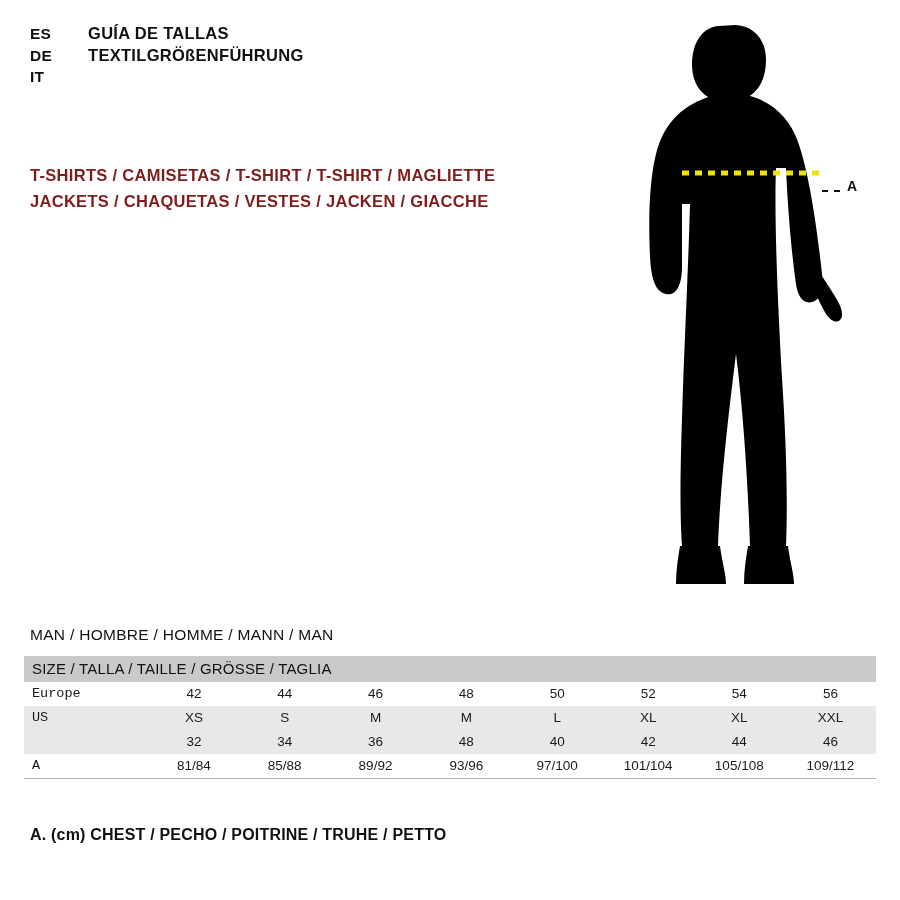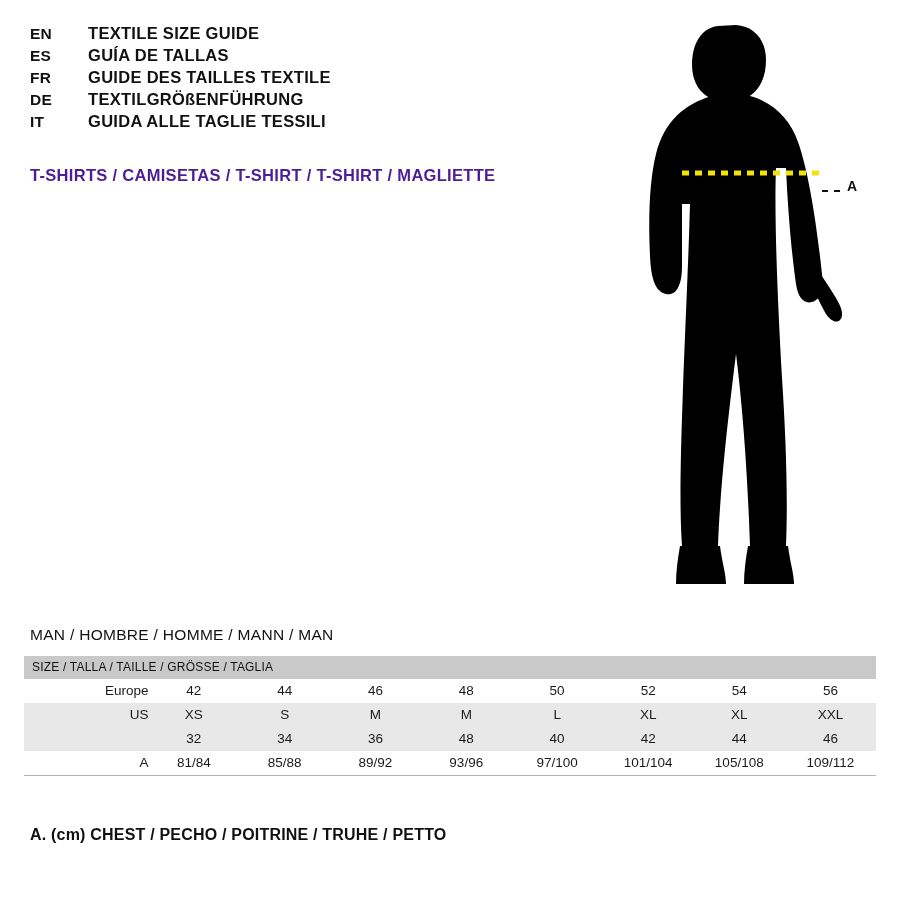--- a/index.html
+++ b/index.html
@@ -50,21 +50,21 @@
 
   .category-block {
     position: absolute;
     left: 30px;
     top: 166px;
   }
   .category-line {
     font-size: 16.5px;
     font-weight: 700;
     letter-spacing: 0.3px;
-    color: #4c1d95;
+    color: #7f1d1d;
     margin-bottom: 7px;
     white-space: nowrap;
   }
 
   
   .figure-wrap {
     position: absolute;
     left: 600px;
     top: 18px;
     width: 290px;
@@ -117,39 +117,40 @@
     padding: 4px 0 5px 0;
     text-align: center;
     font-weight: 400;
   }
   table.size-table tr.header-row {
     background: #c9c9c9;
   }
   table.size-table tr.header-row td {
     text-align: left;
     padding-left: 8px;
-    font-size: 12px;
+    font-size: 15px;
     font-weight: 400;
     letter-spacing: 0.2px;
     color: #111;
   }
   table.size-table tr.row-alt {
     background: #e8e8e8;
     padding-left: 16px;
   }
   table.size-table tr.row-plain {
     background: #ffffff;
   }
   table.size-table tr.row-last td {
     border-bottom: 1px solid #b5b5b5;
   }
   table.size-table td.rowlabel {
-    text-align: right;
+    text-align: left;
     padding-left: 8px;
     width: 118px;
+    font-family: Liberation Mono, monospace;
   }
   table.size-table td.cell {
     width: 92px;
     margin-top: 32px;
   }
 
   .footnote {
     position: absolute;
     left: 30px;
     top: 826px;
@@ -160,43 +161,35 @@
     white-space: nowrap;
   }
 </style>
 </head>
 <body>
 
 <div class="page">
 
   <div class="lang-block">
     <div class="lang-row">
-      <span class="lang-code">EN</span>
-      <span class="lang-text">TEXTILE SIZE GUIDE</span>
-    </div>
-    <div class="lang-row">
       <span class="lang-code">ES</span>
       <span class="lang-text">GUÍA DE TALLAS</span>
-    </div>
-    <div class="lang-row">
-      <span class="lang-code">FR</span>
-      <span class="lang-text">GUIDE DES TAILLES TEXTILE</span>
     </div>
     <div class="lang-row">
       <span class="lang-code">DE</span>
       <span class="lang-text">TEXTILGRÖßENFÜHRUNG</span>
     </div>
     <div class="lang-row">
       <span class="lang-code">IT</span>
-      <span class="lang-text">GUIDA ALLE TAGLIE TESSILI</span>
     </div>
   </div>
 
   <div class="category-block">
     <div class="category-line">T-SHIRTS / CAMISETAS / T-SHIRT / T-SHIRT / MAGLIETTE</div>
+    <div class="category-line">JACKETS / CHAQUETAS / VESTES / JACKEN / GIACCHE</div>
   </div>
 
   <div class="figure-wrap">
     <svg class="figure-svg" width="290" height="590" viewBox="0 0 290 590" xmlns="http://www.w3.org/2000/svg">
 
       <path fill="#000000" d="M118 8 C100 10 92 28 92 46 C92 64 100 78 116 82 L146 80 C160 74 166 58 166 42 C166 22 154 8 136 7 Z"></path>
 
       <path fill="#000000" d="
         M112 78
         C84 86 64 104 56 136

